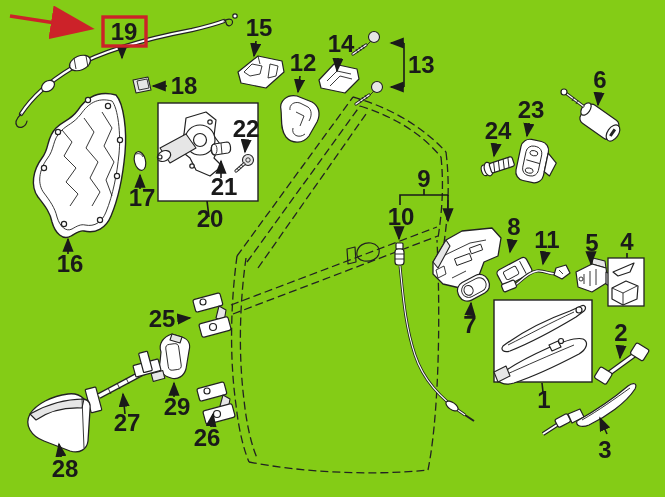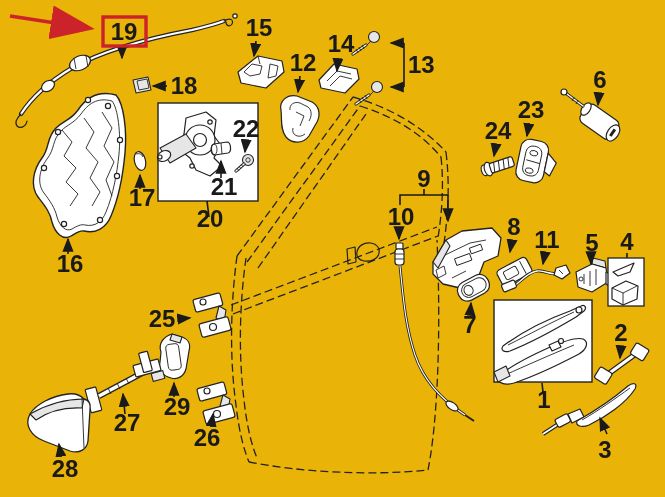--- a/index.html
+++ b/index.html
@@ -1,19 +1,19 @@
 <!DOCTYPE html>
 <html><head>
 <meta charset="utf-8">
 <style>
   html,body{margin:0;padding:0;background:#fff;}
   .stage{
     position:relative;
     width:665px;height:497px;
-    background:#eab308;
+    background:#84cc16;
     font-family:"Liberation Sans",sans-serif;
     overflow:hidden;
   }
   svg{display:block}
   .plabel{
     font-family:"Liberation Sans",sans-serif;
     font-weight:bold;
     font-size:24px;
     fill:#1a1a1a;
   }

